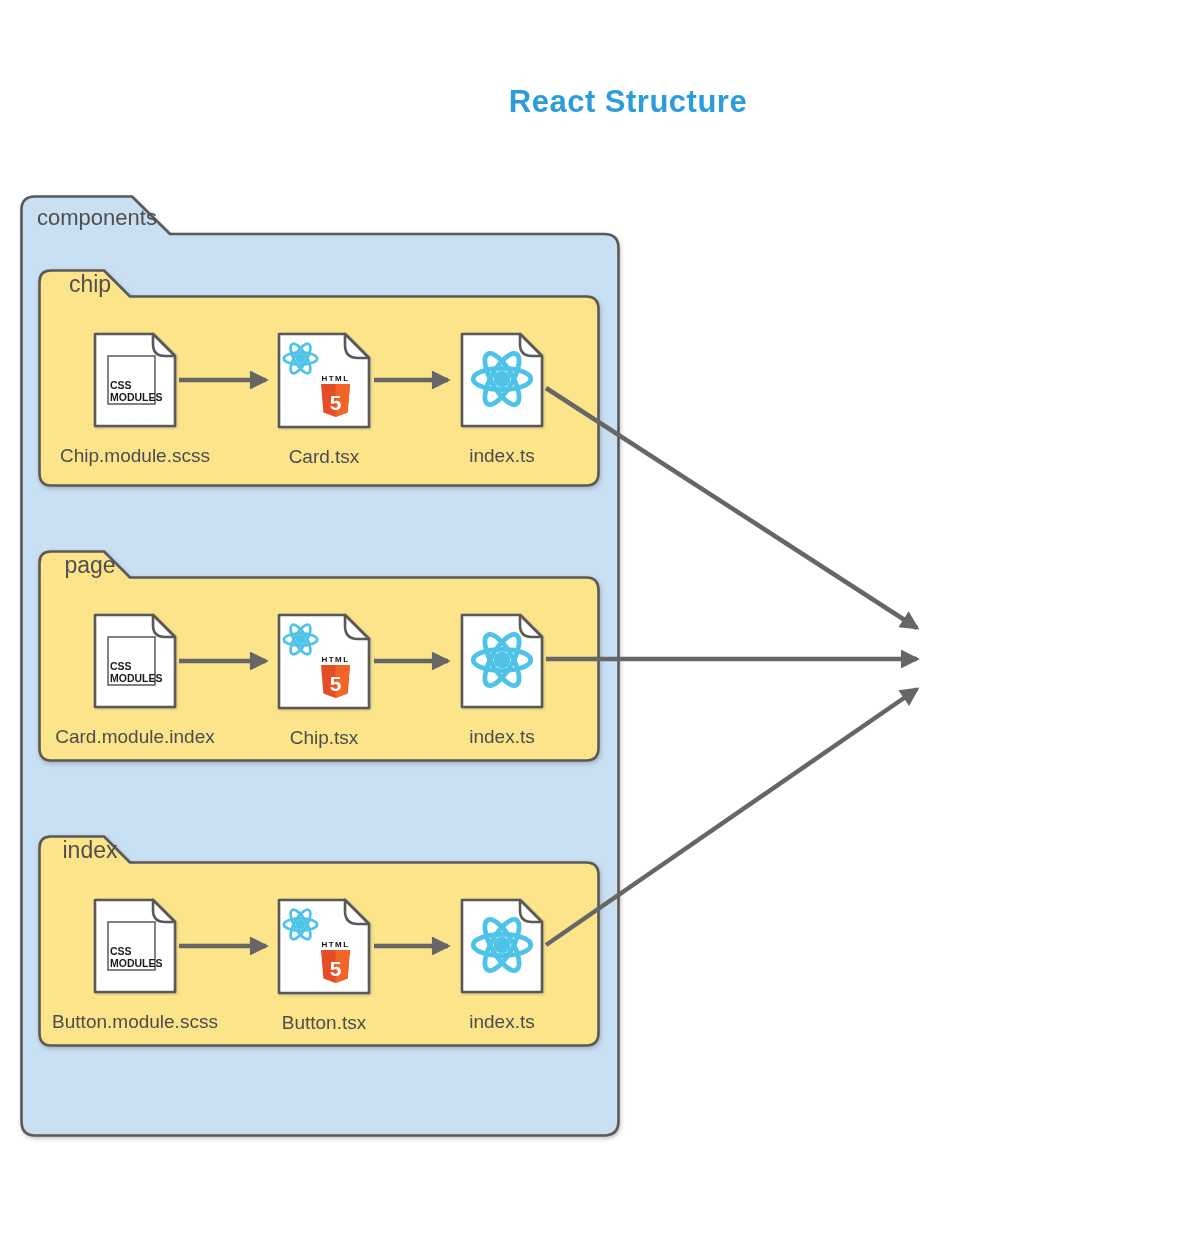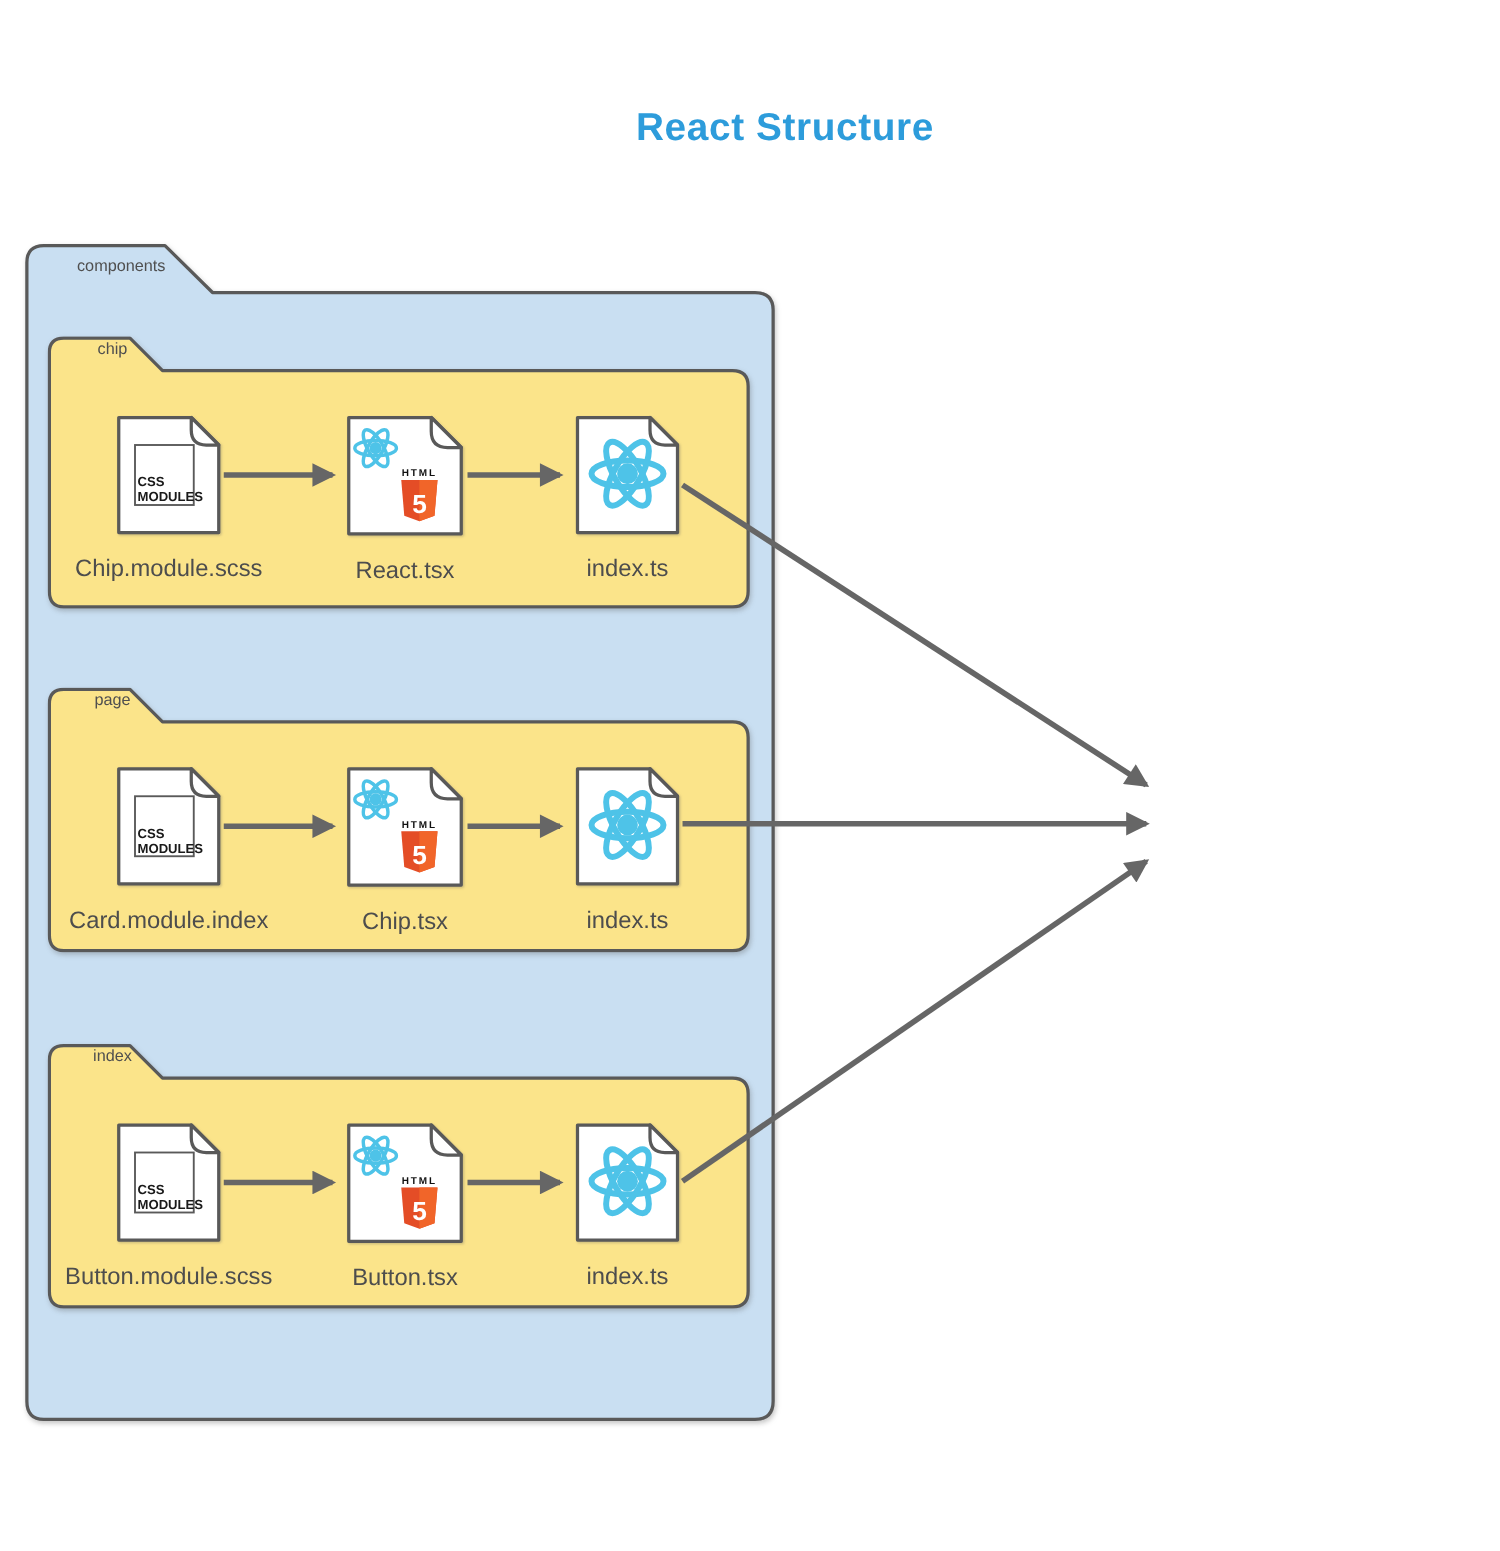--- a/index.html
+++ b/index.html
@@ -10,23 +10,23 @@
   .title{
     position:absolute;top:84px;left:28px;width:1200px;text-align:center;
     margin:0;font-size:31px;font-weight:bold;color:#2D9CDB;letter-spacing:.5px;
   }
   .folder{position:absolute;}
   .folder > svg.shape{position:absolute;left:0;top:0;filter:drop-shadow(1px 2px 2px rgba(90,90,90,.35));}
   .shape path{stroke:#595959;stroke-width:2.6;stroke-linejoin:round;}
   .shape path.blue{fill:#C9DFF2;}
   .shape path.yellow{fill:#FBE48A;}
   .tab-label{
-    position:absolute;color:#4F4F4F;font-size:13px;text-align:center;white-space:nowrap;
+    position:absolute;color:#4F4F4F;font-size:23px;text-align:center;white-space:nowrap;
   }
-  .components-label{left:2px;top:10px;width:150px;font-size:13px;}
+  .components-label{left:2px;top:10px;width:150px;font-size:22px;}
   .sub-label{left:10px;top:2px;width:84px;}
   .page-label{left:8px;top:9px;width:108px;}
   .file{
     position:absolute;width:200px;display:flex;flex-direction:column;align-items:center;
   }
   .file > svg{filter:drop-shadow(1px 1.5px 1px rgba(90,90,90,.3));}
   .file-label{
     margin-top:17px;font-size:19px;color:#4D4D4D;white-space:nowrap;text-align:center;
   }
   .file-label.page-file-label{margin-top:16px;}
@@ -94,21 +94,21 @@
     <div class="file" style="left:-3px;top:63px">
       <svg width="84" height="96" viewBox="0 0 84 96">
           <use href="#doc-css"></use>
         </svg>
       <div class="file-label">Chip.module.scss</div>
     </div>
     <div class="file" style="left:186px;top:63px">
       <svg width="94" height="97" viewBox="0 0 94 97">
           <use href="#doc-tsx"></use>
         </svg>
-      <div class="file-label">React.tsx</div>
+      <div class="file-label">Card.tsx</div>
     </div>
     <div class="file" style="left:364px;top:63px">
       <svg width="84" height="96" viewBox="0 0 84 96">
           <use href="#doc-react"></use>
         </svg>
       <div class="file-label">index.ts</div>
     </div>
   </div>
 
   <div class="folder" style="left:38px;top:550px;width:562px;height:212px">

